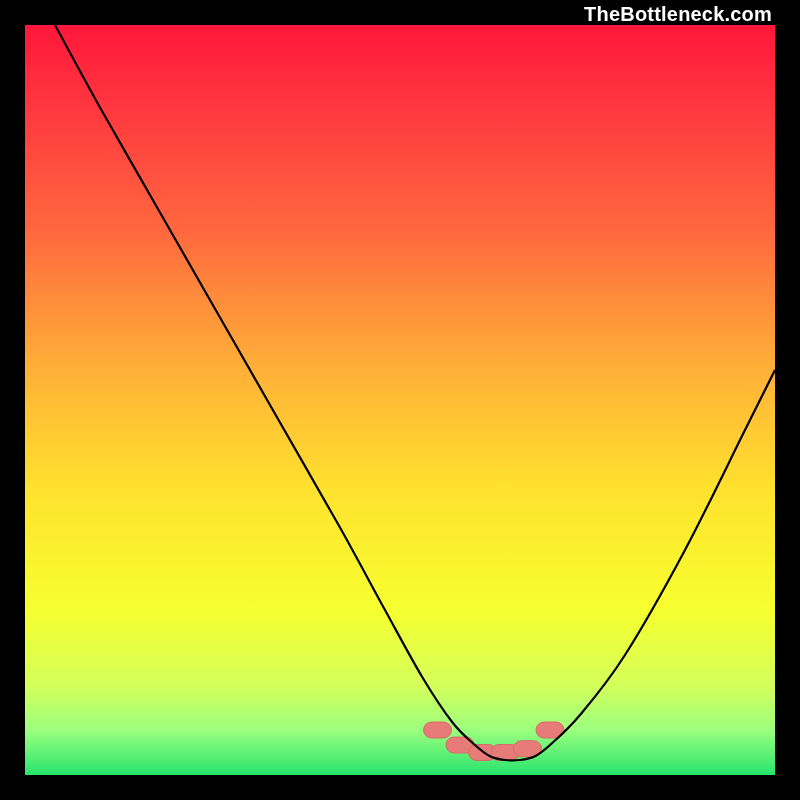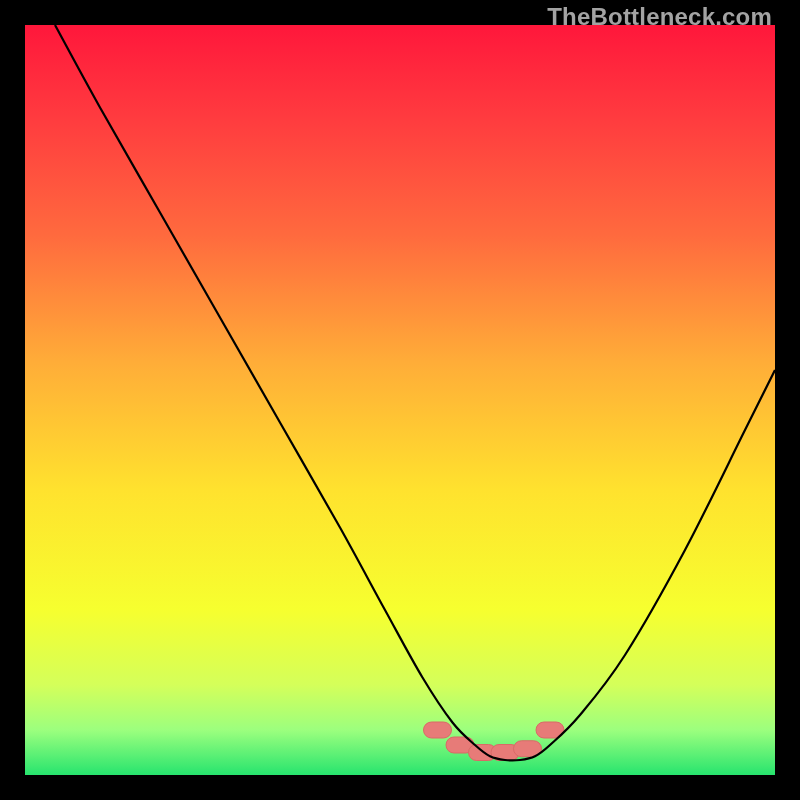--- a/index.html
+++ b/index.html
@@ -23,23 +23,23 @@
     left: 0;
     top: 0;
     width: 750px;
     height: 750px;
   }
   .watermark {
     position: absolute;
     top: 3px;
     right: 28px;
     font-family: Arial, Helvetica, sans-serif;
-    font-size: 24px;
+    font-size: 20px;
     font-weight: 600;
-    color: #a3a3a3;
+    color: #ffffff;
     letter-spacing: 0.2px;
   }
   svg {
     display: block;
   }
 </style>
 </head>
 <body>
 
 <div class="frame">

